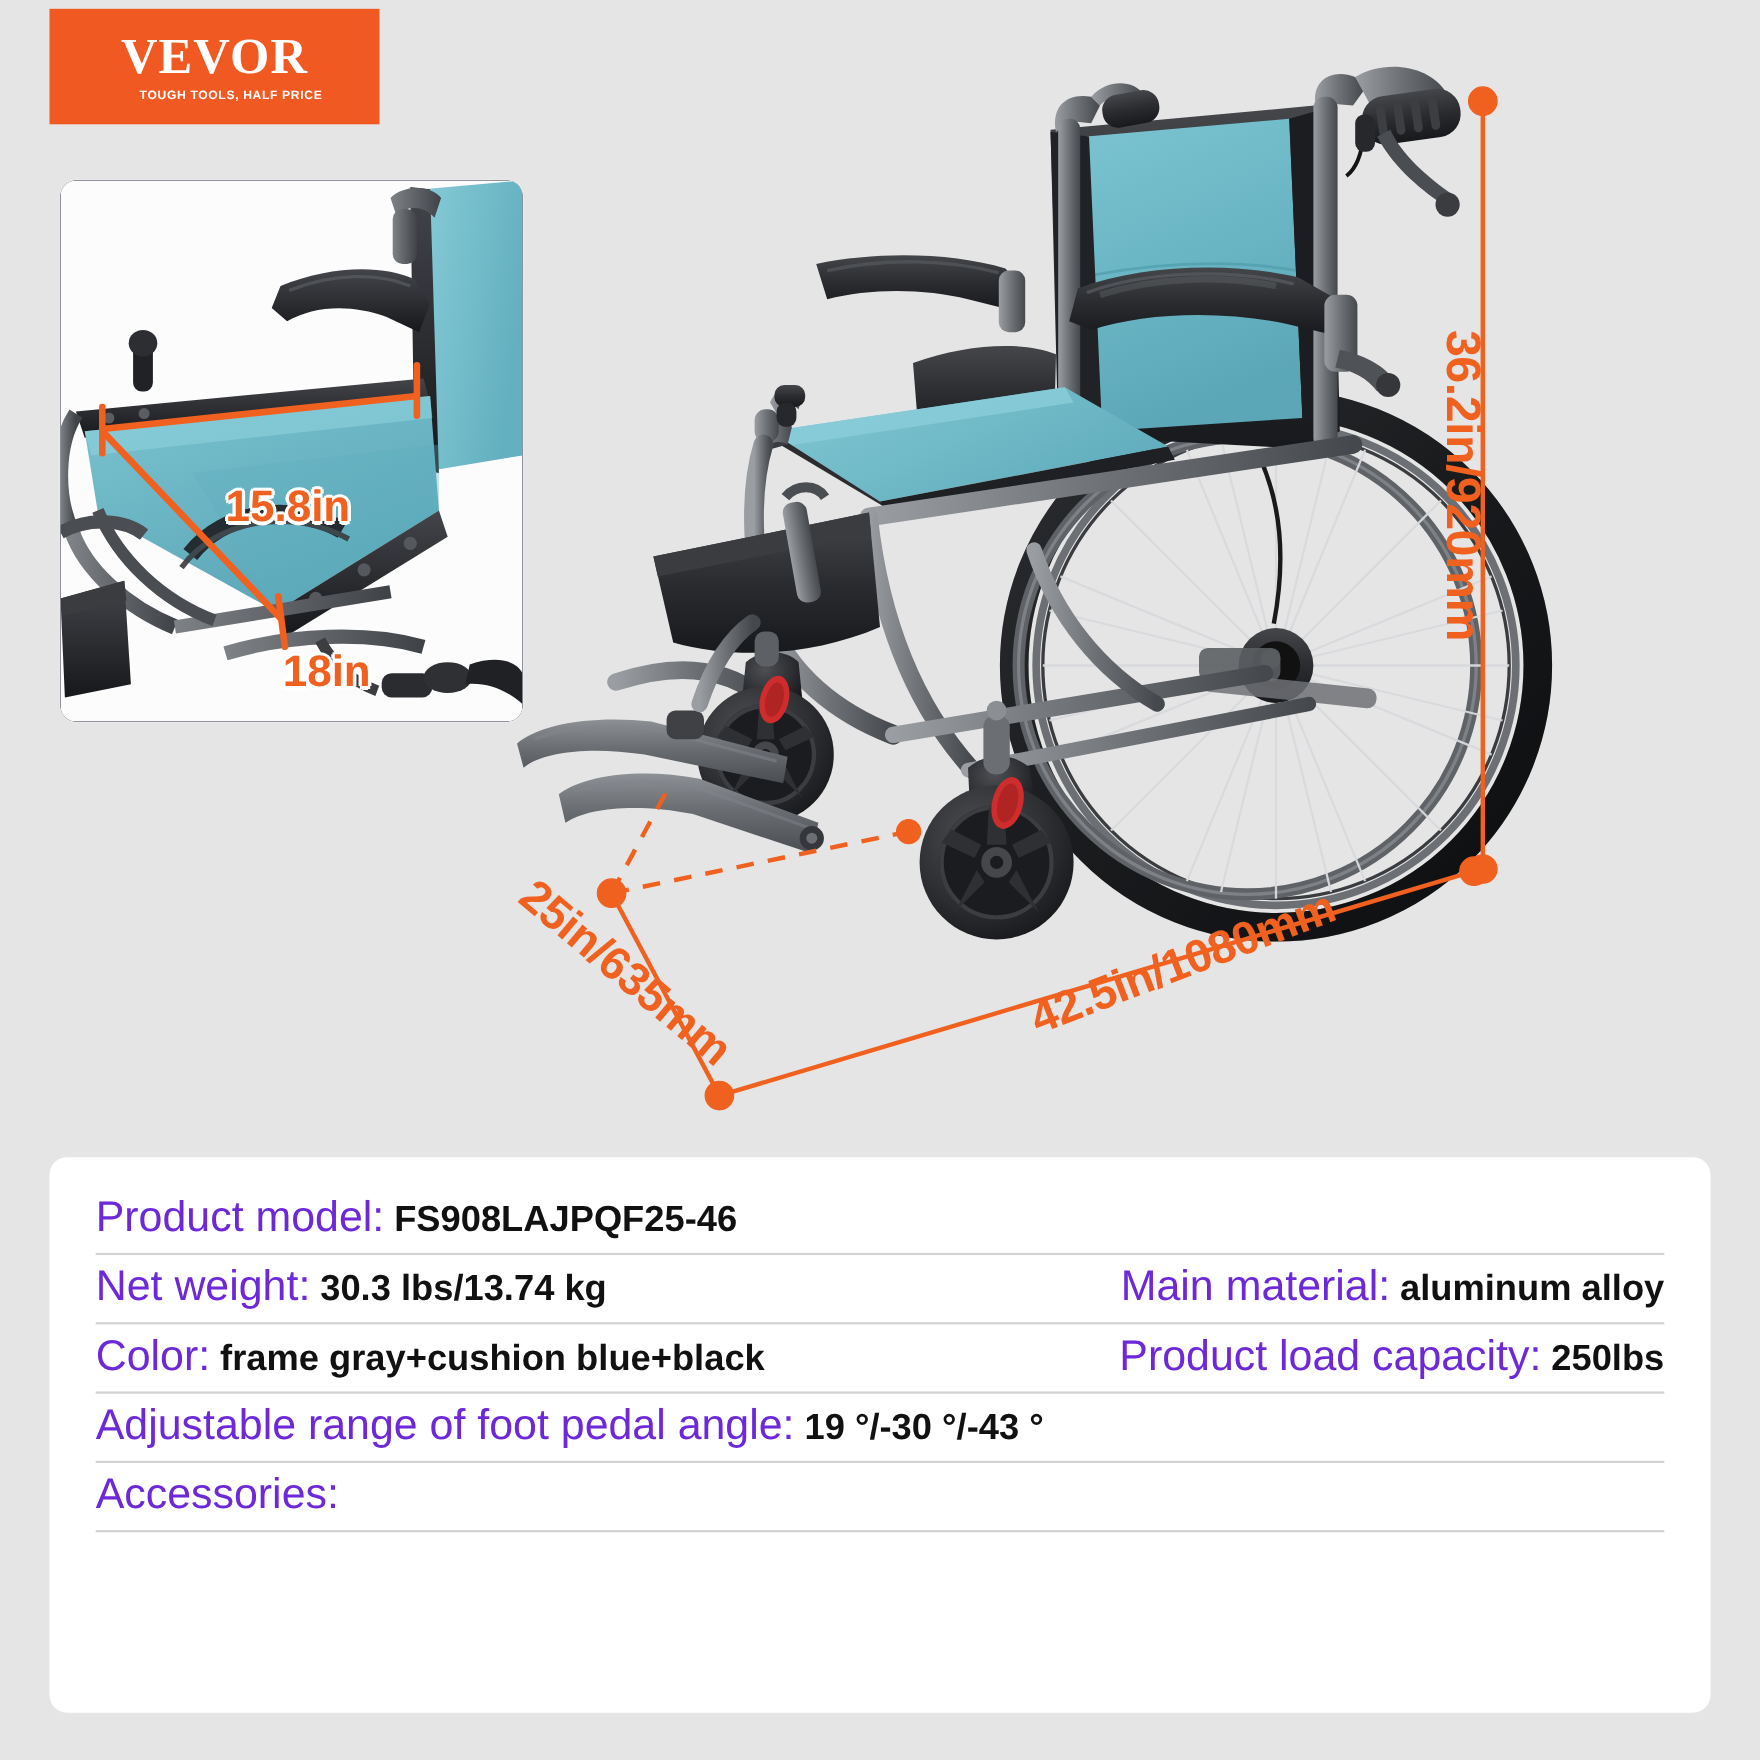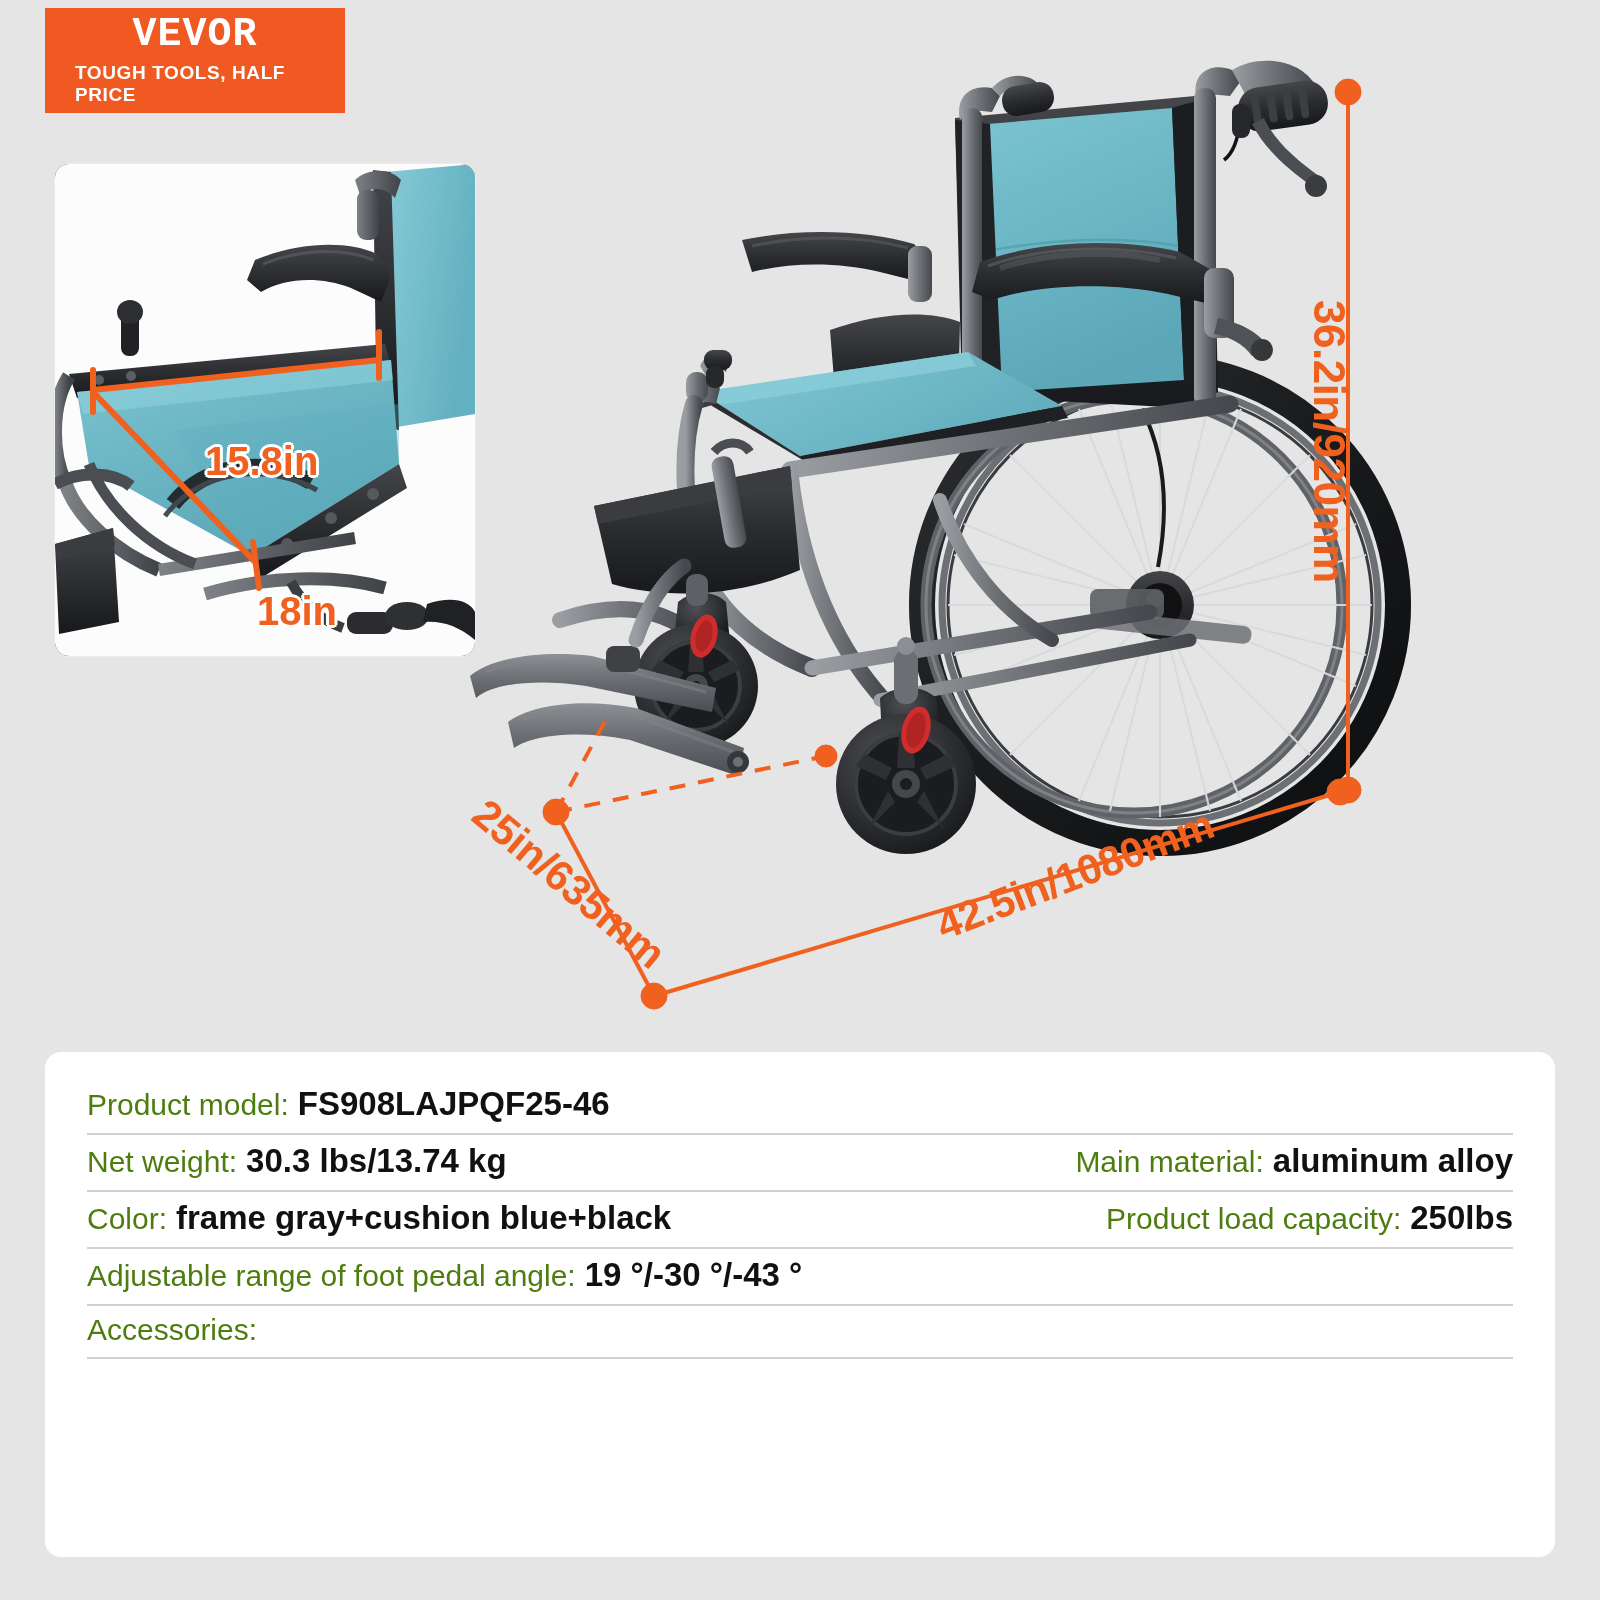--- a/index.html
+++ b/index.html
@@ -11,25 +11,25 @@
     overflow:hidden;
   }
 
   
   #logo {
     position:absolute; left:45px; top:8px; width:300px; height:105px;
     background:#f05a22; display:flex; flex-direction:column;
     align-items:center; justify-content:center;
   }
   #logo .word {
-    color:#fff; font-weight:bold; font-size:40px; letter-spacing:1px;
-    line-height:1; font-family:Liberation Mono, monospace;
+    color:#fff; font-weight:bold; font-size:46px; letter-spacing:1px;
+    line-height:1; font-family:Liberation Serif, serif;
   }
   #logo .tag {
-    color:#fff; font-weight:bold; font-size:19px; letter-spacing:0.6px;
+    color:#fff; font-weight:bold; font-size:11px; letter-spacing:0.6px;
     margin-top:7px; font-family:"Liberation Sans", sans-serif;margin-left:30px;
   }
 
   
   #inset {
     position:absolute; left:55px; top:164px; width:420px; height:492px;
     background:#0f172a; border-radius:14px; overflow:hidden;
     box-shadow:0 0 0 1px #ececec;
   }
   #inset .ph { position:absolute; inset:0; }
@@ -69,21 +69,21 @@
   #spec {
     position:absolute; left:45px; top:1052px; width:1510px; height:505px;
     background:#fff; border-radius:16px; padding:26px 42px 14px 42px;
   }
   .srow {
     border-bottom:2px solid #d2d2d2;
     display:flex; align-items:baseline;
     padding:7px 0 10px 0;
   }
   .srow:last-child { }
-  .lab { font-size:30px; color:#4d7c0f; font-weight:normal; }
+  .lab { font-size:39px; color:#6d28d9; font-weight:normal; }
   .val { font-size:33px; color:#111; font-weight:bold; margin-left:9px; }
   .cell { display:flex; align-items:baseline; }
   .w-right { margin-left:auto; }
 </style>
 </head>
 <body>
 
 <div id="logo">
   <div class="word">VEVOR</div>
   <div class="tag">TOUGH TOOLS, HALF PRICE</div>

